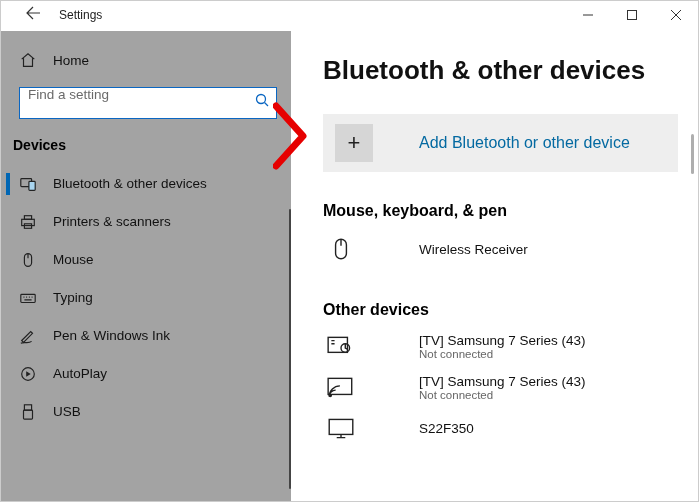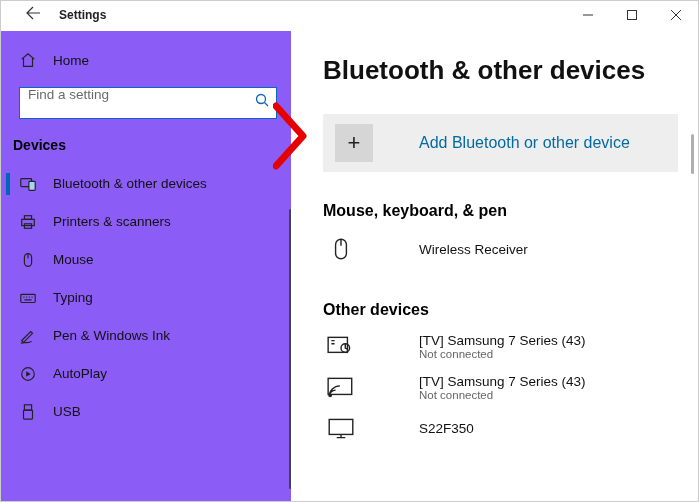--- a/index.html
+++ b/index.html
@@ -1,24 +1,24 @@
 <!DOCTYPE html>
 <html><head>
   <meta charset="utf-8">
   <style>
     * { box-sizing: border-box; margin: 0; padding: 0; }
     body { font-family: "Segoe UI", sans-serif; width: 699px; height: 502px; overflow: hidden; border:1px solid #ccc; background:#fff;}
     .window { display: flex; flex-direction: column; height: 100%; }
     .titlebar { display: flex; height: 30px; align-items: flex-start; }
-    .titlebar-left { display:flex; align-items:center; padding: 4px 0 0 24px; gap:18px; color:#222; font-size:12px;font-weight:bold; }
+    .titlebar-left { display:flex; align-items:center; padding: 4px 0 0 24px; gap:18px; color:#222; font-size:12px; }
     .titlebar-right { margin-left:auto; display:flex; }
     .winbtn { width:44px; height:28px; display:flex; align-items:center; justify-content:center; }
     .winbtn svg { stroke:#333; }
     .body { display:flex; flex:1; min-height:0; }
-    .sidebar { width: 290px; background: #8b5cf6; padding: 4px 0 0 0; display:flex; flex-direction:column; position:relative; }
+    .sidebar { width: 290px; background: #a3a3a3; padding: 4px 0 0 0; display:flex; flex-direction:column; position:relative; }
     .home-row, .nav-item { display:flex; align-items:center; gap:16px; padding: 10px 18px; font-size:13.5px; color:#111; }
     .home-row { margin-top:6px; margin-bottom:6px; }
     .search-wrap { margin: 0 14px 14px 18px; position:relative; }
     .search { width:100%; height:32px; border:1px solid #0a66c2; background:#fff; padding: 0 28px 16px 8px; font-size:13.5px; color:#555; outline:none; }
     .search::placeholder { color:#6a6a6a; }
     .search-icon { position:absolute; right:8px; top:50%; transform:translateY(-50%); }
     .section-title { font-weight:600; font-size:14px; padding: 4px 12px 12px; }
     .nav-item.active { position:relative; }
     .nav-item.active::before { content:""; position:absolute; left:5px; top:8px; bottom:8px; width:4px; background:#0066b4; }
     .right-pane { flex:1; position:relative; display:flex; }

